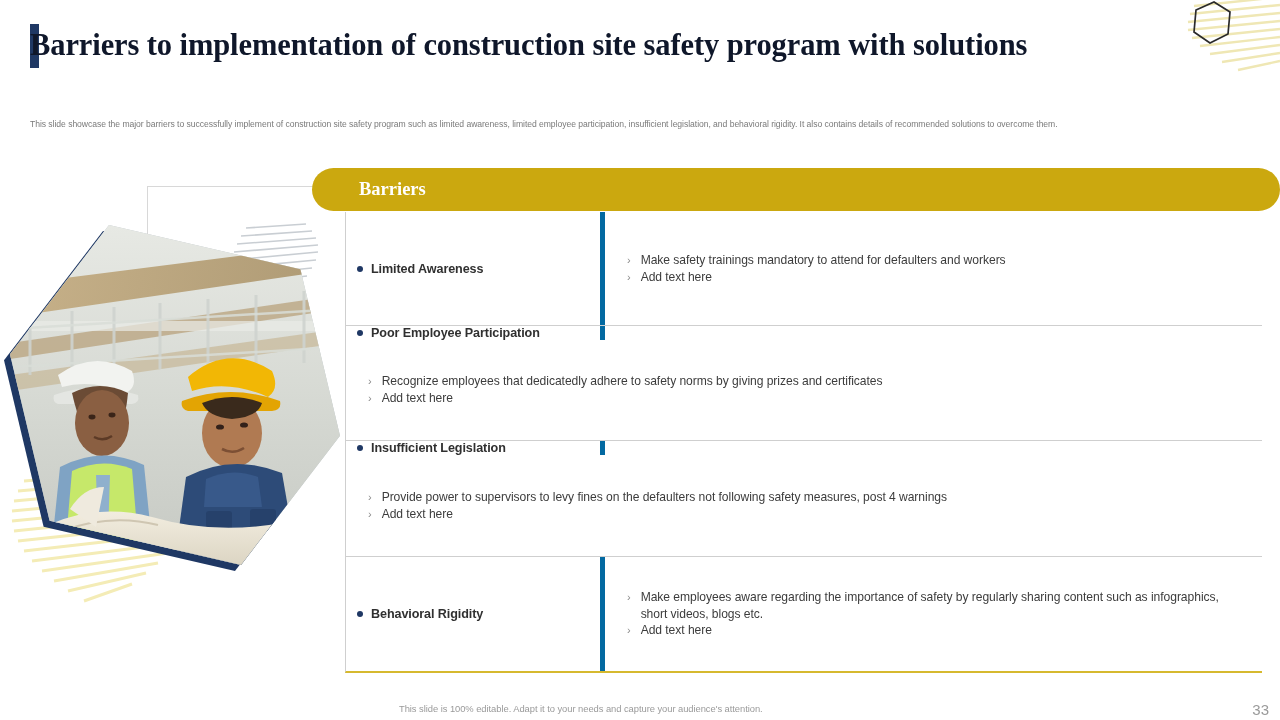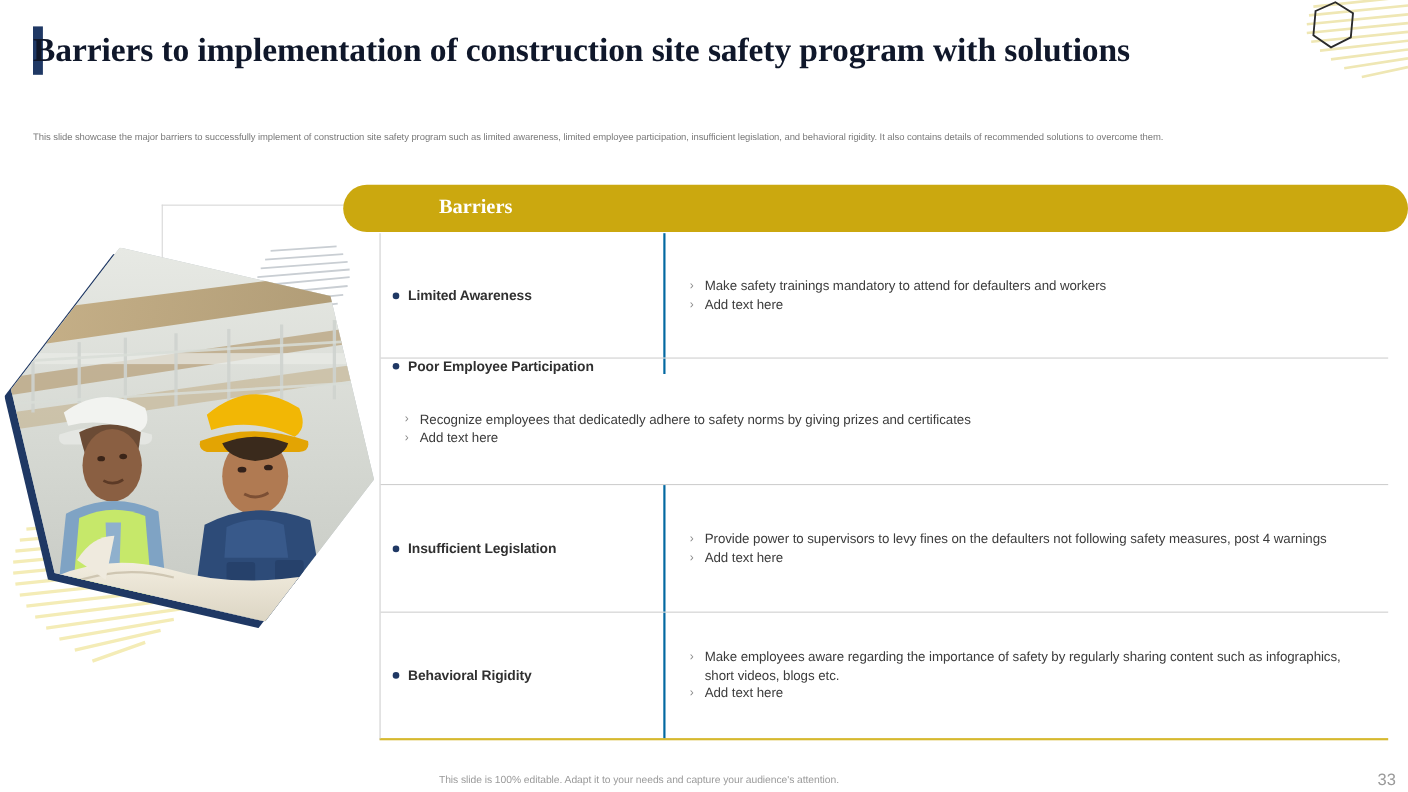--- a/index.html
+++ b/index.html
@@ -59,40 +59,40 @@
   .photo-inner { position: absolute; inset: 0; }
 
   
   .tbl-header {
     position: absolute; left: 312px; top: 168px; width: 968px; height: 43px;
     background: #cba80f; border-radius: 22px;
   }
   .th {
     position: absolute; top: 11px;
     font-family: "Liberation Serif", serif;
-    font-size: 18.5px; font-weight: 700; color: #ffffff; margin-left: 40px;
+    font-size: 18.5px; font-weight: 700; color: #ffffff;
   }
   .th-1 { left: 47px; }
   .th-2 { left: 306px; }
 
   .tbl-body {
     position: absolute; left: 345px; top: 212px; width: 917px; height: 461px;
     border-left: 1px solid #cfcfcf;
     border-bottom: 2px solid #d6b92f;
   }
   .row { position: relative; width: 100%; border-bottom: 1px solid #cfcfcf; display: flex; }
   .row:last-child { border-bottom: none; }
   .r1 { height: 114px; }
   .r2 { height: 115px; flex-direction: column; }
-  .r3 { height: 116px; }
+  .r3 { height: 116px; flex-direction: column; }
   .r4 { height: 114px; }
 
   .cell-barrier {
     width: 259px; flex: none; position: relative;
-    border-right: 2px solid #0369a1;
+    border-right: 5px solid #0369a1;
     display: flex; align-items: center;
   }
   .barrier-txt {
     display: flex; align-items: center; gap: 8px;
     padding-left: 11px;
     font-size: 12.6px; font-weight: 700; color: #303030;
     letter-spacing: -0.1px;
   }
   .dot { width: 6px; height: 6px; border-radius: 50%; background: #1f3864; flex: none; }
 

